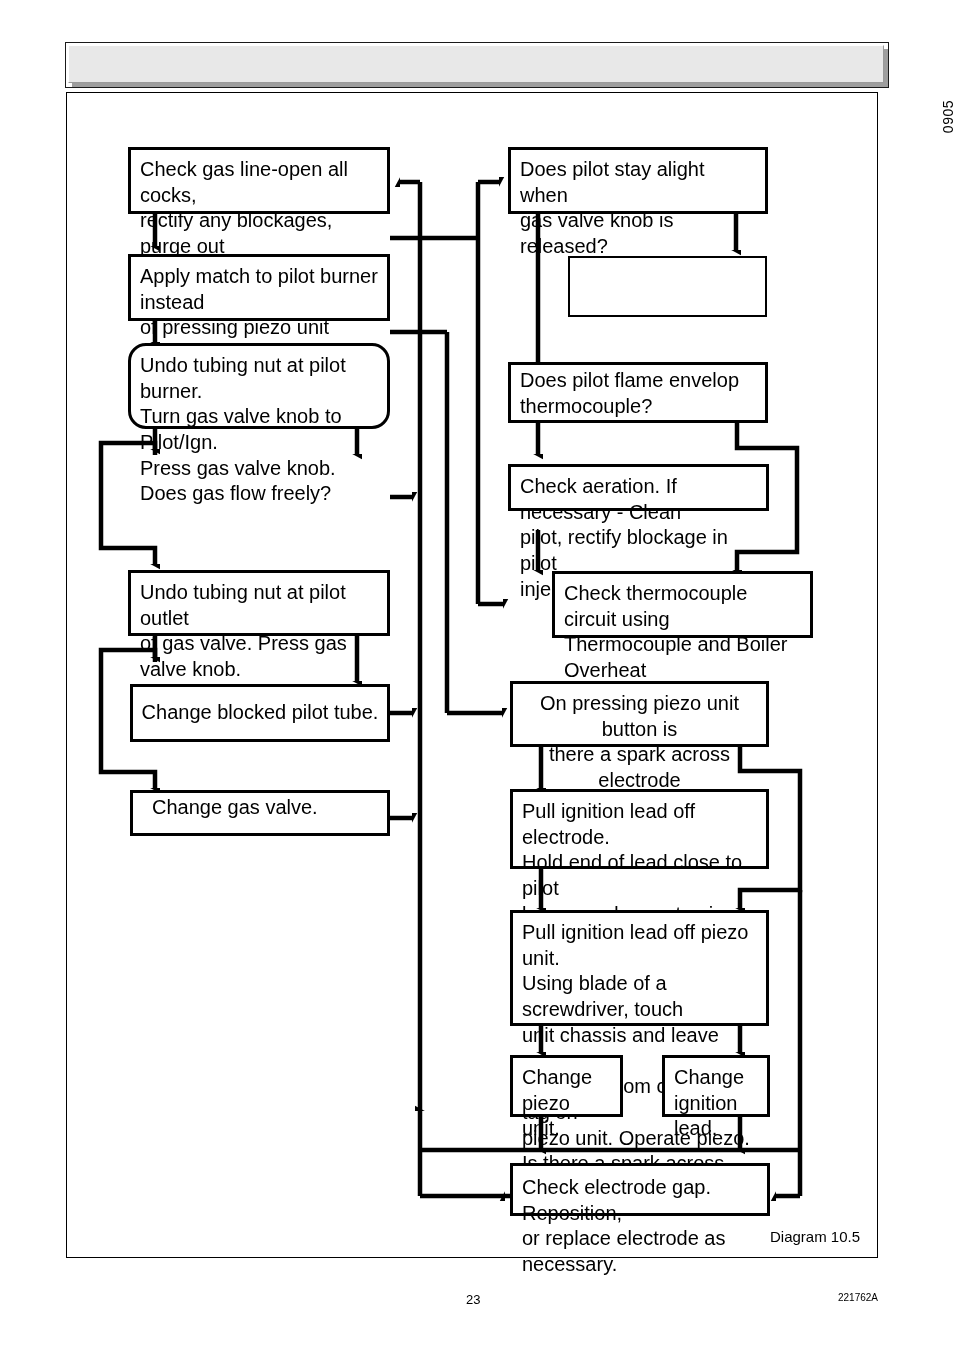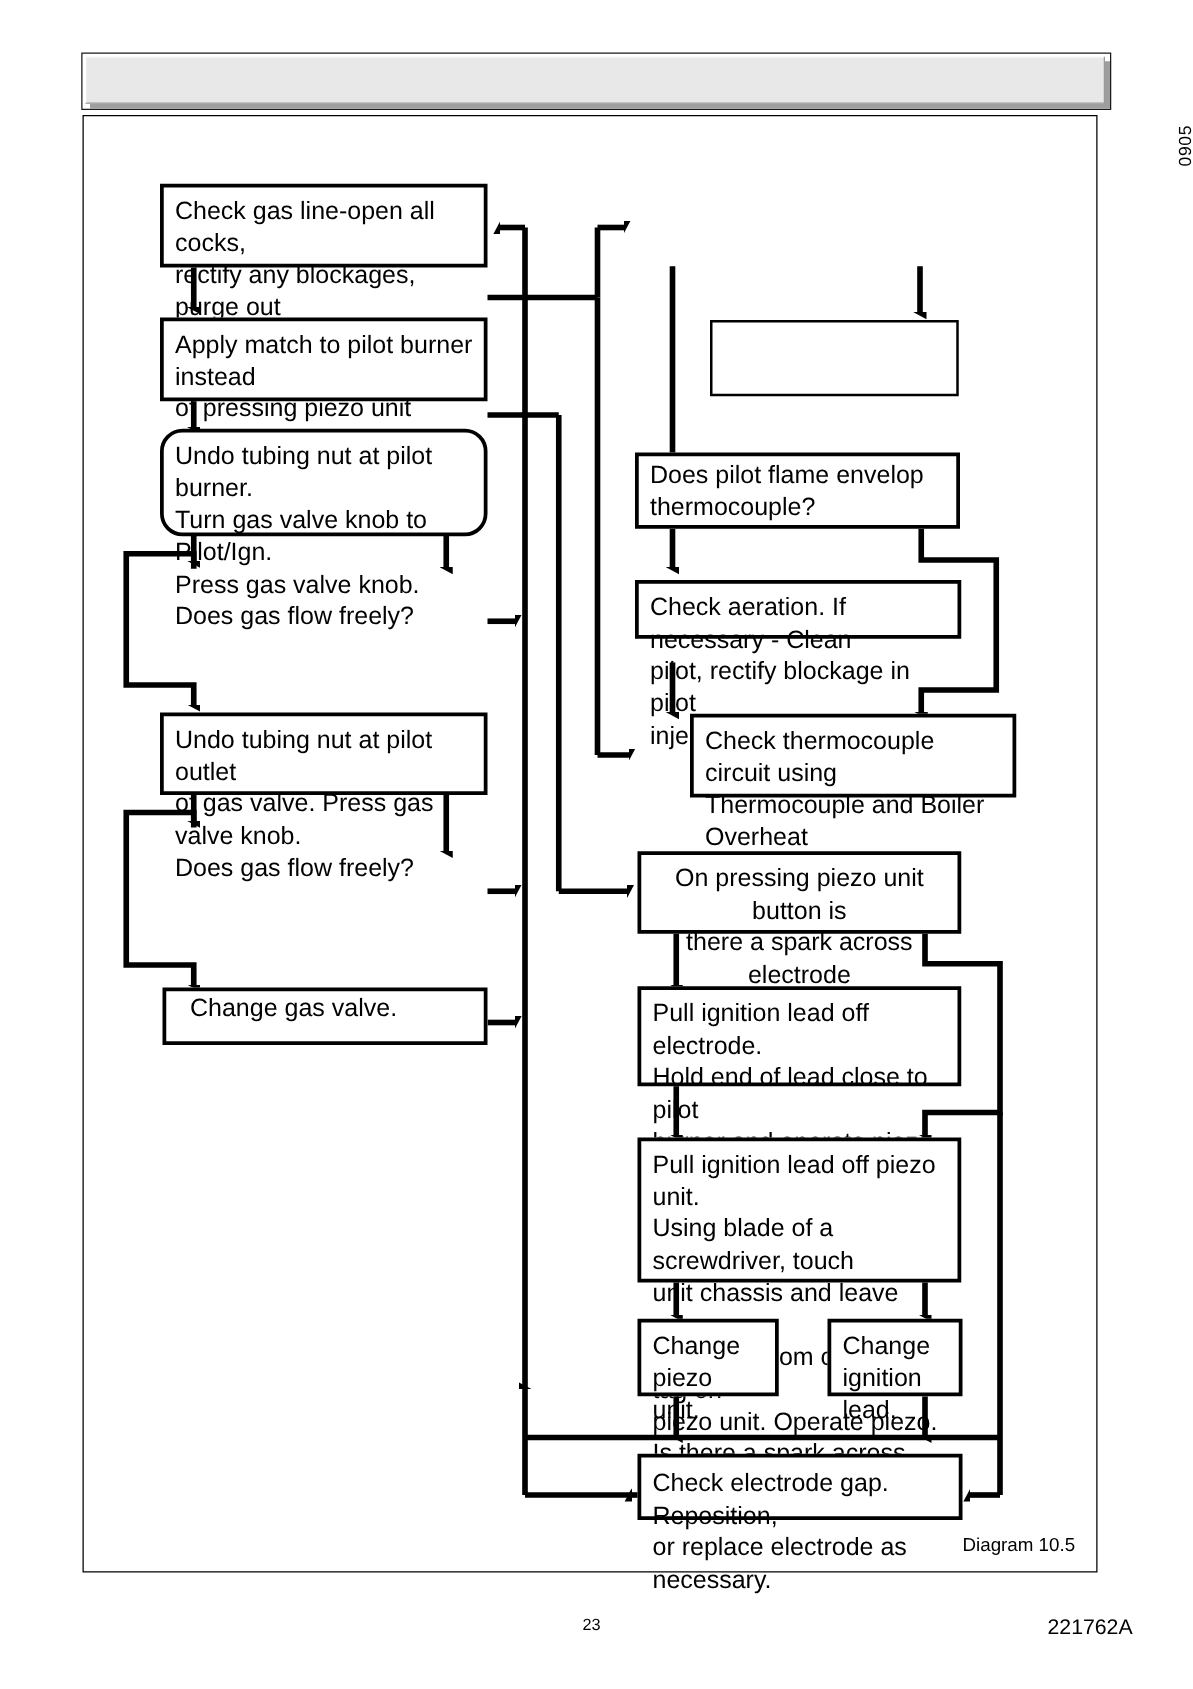--- a/index.html
+++ b/index.html
@@ -28,21 +28,21 @@
 
   
   .box{position:absolute;box-sizing:border-box;background:#fff;border:3px solid #000;
     font-size:20px;line-height:1.285;color:#000;padding:7px 9px 6px 9px;white-space:pre-line;}
   .box.thin{border-width:2px;}
   .box.center{display:flex;align-items:center;justify-content:center;text-align:center;padding:0;}
 
   
   #diagram-label{position:absolute;left:770px;top:1228px;font-size:15px;color:#000;}
   #page-number{position:absolute;left:466px;top:1292px;font-size:13px;color:#000;}
-  #doc-code{position:absolute;left:838px;top:1292px;font-size:17px;color:#000;}
+  #doc-code{position:absolute;left:838px;top:1292px;font-size:10px;color:#000;}
 </style>
 </head>
 <body>
 
 <div id="page">
 
   <div id="header-outline"></div>
   <div id="header-bar"></div>
 
   <div id="frame"></div>
@@ -149,23 +149,26 @@
   <div class="box" style="left:128px;top:343px;width:262px;height:86px;border-radius:18px;">Undo tubing nut at pilot burner.
 Turn gas valve knob to Pilot/Ign.
 Press gas valve knob.
 Does gas flow freely?</div>
 
 
   <div class="box" style="left:128px;top:570px;width:262px;height:66px;">Undo tubing nut at pilot outlet
 of gas valve. Press gas valve knob.
 Does gas flow freely?</div>
 
+  <div class="box center" style="left:130px;top:684px;width:260px;height:58px;">Change blocked pilot tube.</div>
 
   <div class="box" style="left:130px;top:790px;width:260px;height:46px;padding-top:2px;padding-left:19px;">Change gas valve.</div>
 
+  <div class="box" style="left:508px;top:147px;width:260px;height:67px;">Does pilot stay alight when
+gas valve knob is released?</div>
 
   <div class="box thin" style="left:568px;top:256px;width:199px;height:61px;"></div>
 
   <div class="box" style="left:508px;top:362px;width:260px;height:61px;padding-top:3px;"> Does pilot flame envelop
 thermocouple?</div>
 
   <div class="box" style="left:508px;top:464px;width:261px;height:47px;">Check aeration. If necessary - Clean
 pilot, rectify blockage in pilot
 injector, or replace.</div>
 

